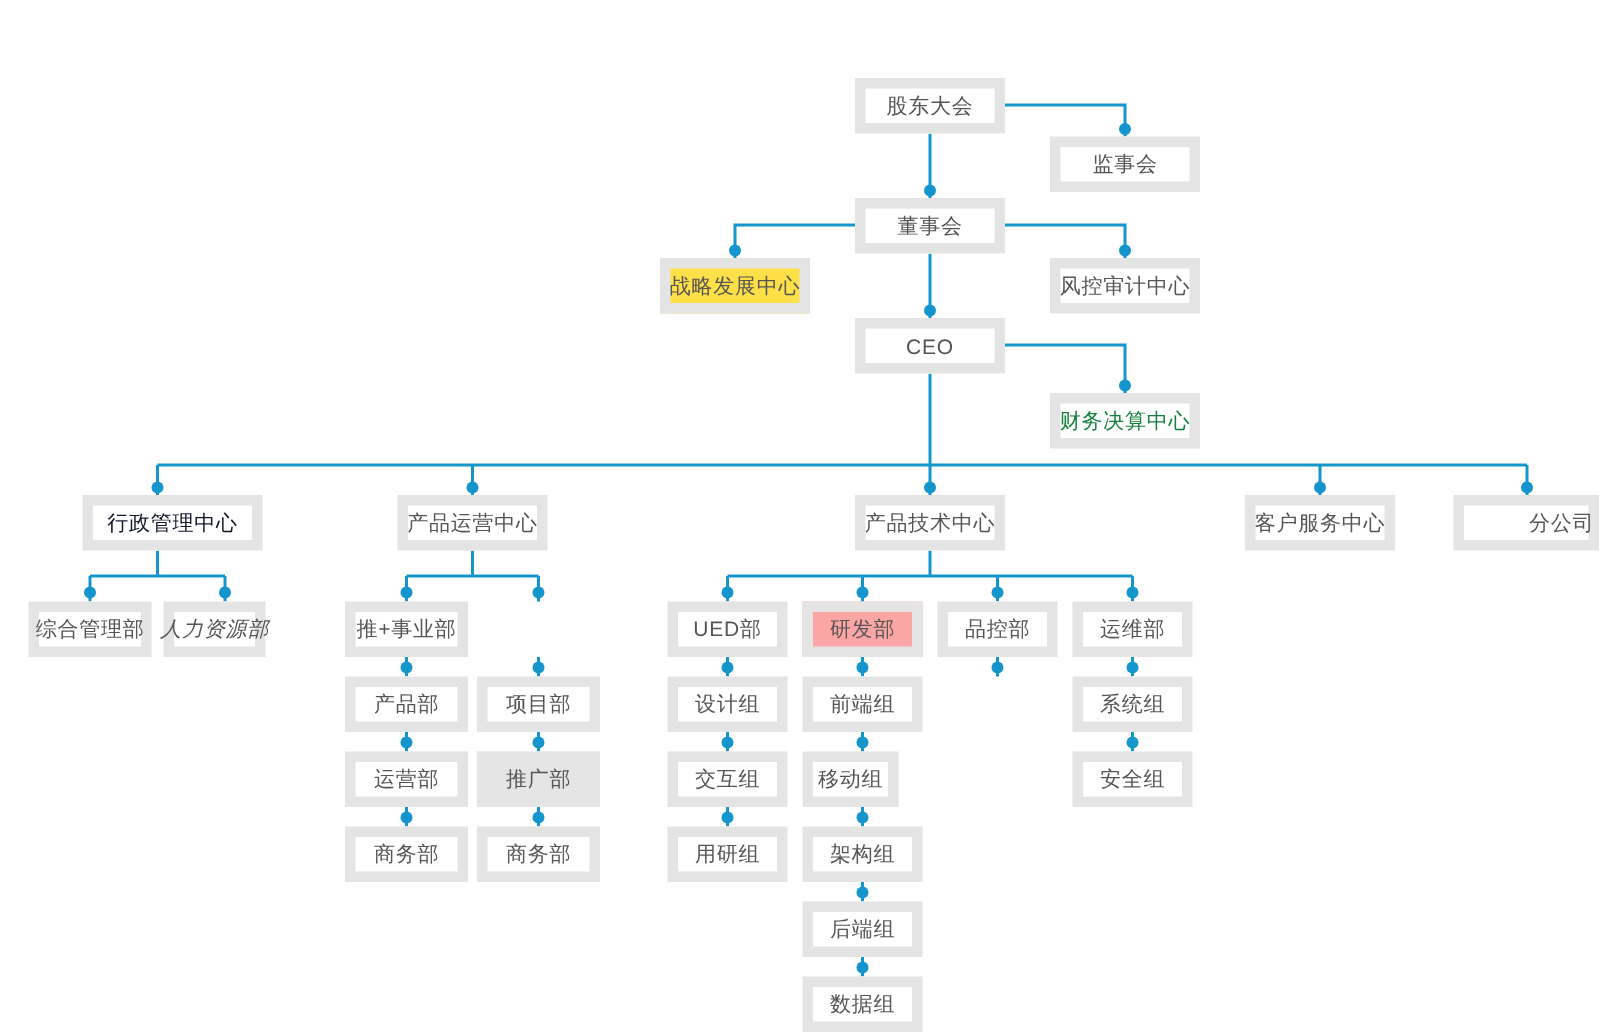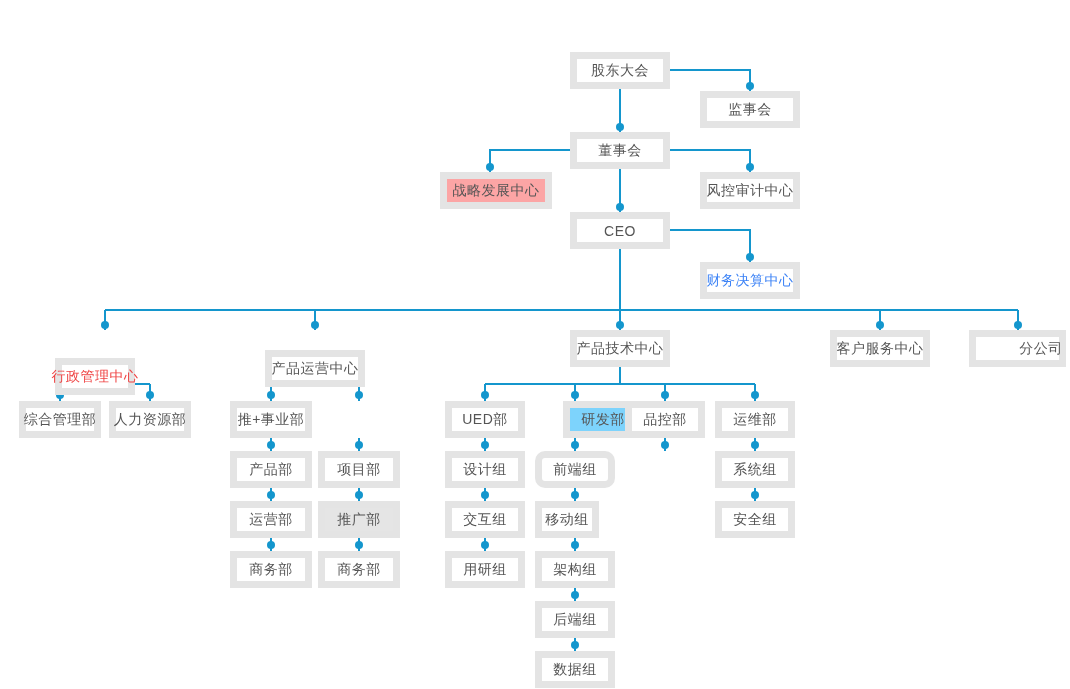--- a/index.html
+++ b/index.html
@@ -120,45 +120,45 @@
       <circle cx="665" cy="445" r="4" fill="#1496cd"></circle>
       <polyline points="755,438 755,451" fill="none" stroke="#1496cd" stroke-width="2"></polyline>
       <circle cx="755" cy="445" r="4" fill="#1496cd"></circle>
       <polyline points="755,488 755,501" fill="none" stroke="#1496cd" stroke-width="2"></polyline>
       <circle cx="755" cy="495" r="4" fill="#1496cd"></circle>
     </svg>
 
 <div class="node" style="left: 570px; top: 52px; width: 100px; height: 37px; background: rgb(255, 255, 255); border-color: rgb(228, 228, 228); color: rgb(85, 85, 85);">股东大会</div>
     <div class="node" style="left: 700px; top: 91px; width: 100px; height: 37px; background: rgb(255, 255, 255); border-color: rgb(228, 228, 228); color: rgb(85, 85, 85);">监事会</div>
     <div class="node" style="left: 570px; top: 132px; width: 100px; height: 37px; background: rgb(255, 255, 255); border-color: rgb(228, 228, 228); color: rgb(85, 85, 85);">董事会</div>
-    <div class="node" style="left: 440px; top: 172px; width: 112px; height: 37px; background: #fca5a5; border-color: rgb(228, 228, 228); color: rgb(85, 85, 85);">战略发展中心</div>
+    <div class="node" style="left: 440px; top: 172px; width: 100px; height: 37px; background: #fde047; border-color: rgb(228, 228, 228); color: rgb(85, 85, 85);">战略发展中心</div>
     <div class="node" style="left: 700px; top: 172px; width: 100px; height: 37px; background: rgb(255, 255, 255); border-color: rgb(228, 228, 228); color: rgb(85, 85, 85);">风控审计中心</div>
     <div class="node" style="left: 570px; top: 212px; width: 100px; height: 37px; background: rgb(255, 255, 255); border-color: rgb(228, 228, 228); color: rgb(85, 85, 85);">CEO</div>
-    <div class="node" style="left: 700px; top: 262px; width: 100px; height: 37px; background: rgb(255, 255, 255); border-color: rgb(228, 228, 228); color: #3b82f6;">财务决算中心</div>
-    <div class="node" style="left: 55px; top: 330px; width: 80px; height: 37px; background: rgb(255, 255, 255); border-color: rgb(228, 228, 228); color: #ef4444; margin-top: 28px;">行政管理中心</div>
-    <div class="node" style="left: 265px; top: 330px; width: 100px; height: 37px; background: rgb(255, 255, 255); border-color: rgb(228, 228, 228); color: rgb(85, 85, 85); margin-top: 20px;">产品运营中心</div>
+    <div class="node" style="left: 700px; top: 262px; width: 100px; height: 37px; background: rgb(255, 255, 255); border-color: rgb(228, 228, 228); color: #15803d;">财务决算中心</div>
+    <div class="node" style="left: 55px; top: 330px; width: 120px; height: 37px; background: rgb(255, 255, 255); border-color: rgb(228, 228, 228); color: #0f172a;">行政管理中心</div>
+    <div class="node" style="left: 265px; top: 330px; width: 100px; height: 37px; background: rgb(255, 255, 255); border-color: rgb(228, 228, 228); color: rgb(85, 85, 85);">产品运营中心</div>
     <div class="node" style="left: 570px; top: 330px; width: 100px; height: 37px; background: rgb(255, 255, 255); border-color: rgb(228, 228, 228); color: rgb(85, 85, 85);">产品技术中心</div>
     <div class="node" style="left: 830px; top: 330px; width: 100px; height: 37px; background: rgb(255, 255, 255); border-color: rgb(228, 228, 228); color: rgb(85, 85, 85);">客户服务中心</div>
     <div class="node" style="left: 969px; top: 330px; width: 97px; height: 37px; background: rgb(255, 255, 255); border-color: rgb(228, 228, 228); color: rgb(85, 85, 85); padding-left: 47px;">分公司</div>
     <div class="node" style="left: 19px; top: 401px; width: 82px; height: 37px; background: rgb(255, 255, 255); border-color: rgb(228, 228, 228); color: rgb(85, 85, 85);">综合管理部</div>
-    <div class="node" style="left: 109px; top: 401px; width: 82px; height: 37px; background: rgb(255, 255, 255); border-color: rgb(228, 228, 228); color: rgb(85, 85, 85);">人力资源部</div>
+    <div class="node" style="left: 109px; top: 401px; width: 68px; height: 37px; background: rgb(255, 255, 255); border-color: rgb(228, 228, 228); color: rgb(85, 85, 85); font-style: italic;">人力资源部</div>
     <div class="node" style="left: 230px; top: 401px; width: 82px; height: 37px; background: rgb(255, 255, 255); border-color: rgb(228, 228, 228); color: rgb(85, 85, 85);">推+事业部</div>
     <div class="node" style="left: 445px; top: 401px; width: 80px; height: 37px; background: rgb(255, 255, 255); border-color: rgb(228, 228, 228); color: rgb(85, 85, 85);">UED部</div>
-    <div class="node" style="left: 535px; top: 401px; width: 80px; height: 37px; background: #7dd3fc; border-color: rgb(228, 228, 228); color: rgb(85, 85, 85); margin-left: 28px;">研发部</div>
+    <div class="node" style="left: 535px; top: 401px; width: 80px; height: 37px; background: #fca5a5; border-color: rgb(228, 228, 228); color: rgb(85, 85, 85);">研发部</div>
     <div class="node" style="left: 625px; top: 401px; width: 80px; height: 37px; background: rgb(255, 255, 255); border-color: rgb(228, 228, 228); color: rgb(85, 85, 85);">品控部</div>
     <div class="node" style="left: 715px; top: 401px; width: 80px; height: 37px; background: rgb(255, 255, 255); border-color: rgb(228, 228, 228); color: rgb(85, 85, 85);">运维部</div>
     <div class="node" style="left: 230px; top: 451px; width: 82px; height: 37px; background: rgb(255, 255, 255); border-color: rgb(228, 228, 228); color: rgb(85, 85, 85);">产品部</div>
     <div class="node" style="left: 230px; top: 501px; width: 82px; height: 37px; background: rgb(255, 255, 255); border-color: rgb(228, 228, 228); color: rgb(85, 85, 85);">运营部</div>
     <div class="node" style="left: 230px; top: 551px; width: 82px; height: 37px; background: rgb(255, 255, 255); border-color: rgb(228, 228, 228); color: rgb(85, 85, 85);">商务部</div>
     <div class="node" style="left: 318px; top: 451px; width: 82px; height: 37px; background: rgb(255, 255, 255); border-color: rgb(228, 228, 228); color: rgb(85, 85, 85);">项目部</div>
     <div class="node" style="left: 318px; top: 501px; width: 82px; height: 37px; background: #e5e5e5; border-color: rgb(228, 228, 228); color: rgb(85, 85, 85);">推广部</div>
     <div class="node" style="left: 318px; top: 551px; width: 82px; height: 37px; background: rgb(255, 255, 255); border-color: rgb(228, 228, 228); color: rgb(85, 85, 85);">商务部</div>
     <div class="node" style="left: 445px; top: 451px; width: 80px; height: 37px; background: rgb(255, 255, 255); border-color: rgb(228, 228, 228); color: rgb(85, 85, 85);">设计组</div>
     <div class="node" style="left: 445px; top: 501px; width: 80px; height: 37px; background: rgb(255, 255, 255); border-color: rgb(228, 228, 228); color: rgb(85, 85, 85);">交互组</div>
     <div class="node" style="left: 445px; top: 551px; width: 80px; height: 37px; background: rgb(255, 255, 255); border-color: rgb(228, 228, 228); color: rgb(85, 85, 85);">用研组</div>
-    <div class="node" style="left: 535px; top: 451px; width: 80px; height: 37px; background: rgb(255, 255, 255); border-color: rgb(228, 228, 228); color: rgb(85, 85, 85); border-radius: 10px;">前端组</div>
+    <div class="node" style="left: 535px; top: 451px; width: 80px; height: 37px; background: rgb(255, 255, 255); border-color: rgb(228, 228, 228); color: rgb(85, 85, 85);">前端组</div>
     <div class="node" style="left: 535px; top: 501px; width: 64px; height: 37px; background: rgb(255, 255, 255); border-color: rgb(228, 228, 228); color: rgb(85, 85, 85);">移动组</div>
     <div class="node" style="left: 535px; top: 551px; width: 80px; height: 37px; background: rgb(255, 255, 255); border-color: rgb(228, 228, 228); color: rgb(85, 85, 85);">架构组</div>
     <div class="node" style="left: 535px; top: 601px; width: 80px; height: 37px; background: rgb(255, 255, 255); border-color: rgb(228, 228, 228); color: rgb(85, 85, 85);">后端组</div>
     <div class="node" style="left: 535px; top: 651px; width: 80px; height: 37px; background: rgb(255, 255, 255); border-color: rgb(228, 228, 228); color: rgb(85, 85, 85);">数据组</div>
     <div class="node" style="left: 715px; top: 451px; width: 80px; height: 37px; background: rgb(255, 255, 255); border-color: rgb(228, 228, 228); color: rgb(85, 85, 85);">系统组</div>
     <div class="node" style="left: 715px; top: 501px; width: 80px; height: 37px; background: rgb(255, 255, 255); border-color: rgb(228, 228, 228); color: rgb(85, 85, 85);">安全组</div>
   </div>
 
 </body></html>

